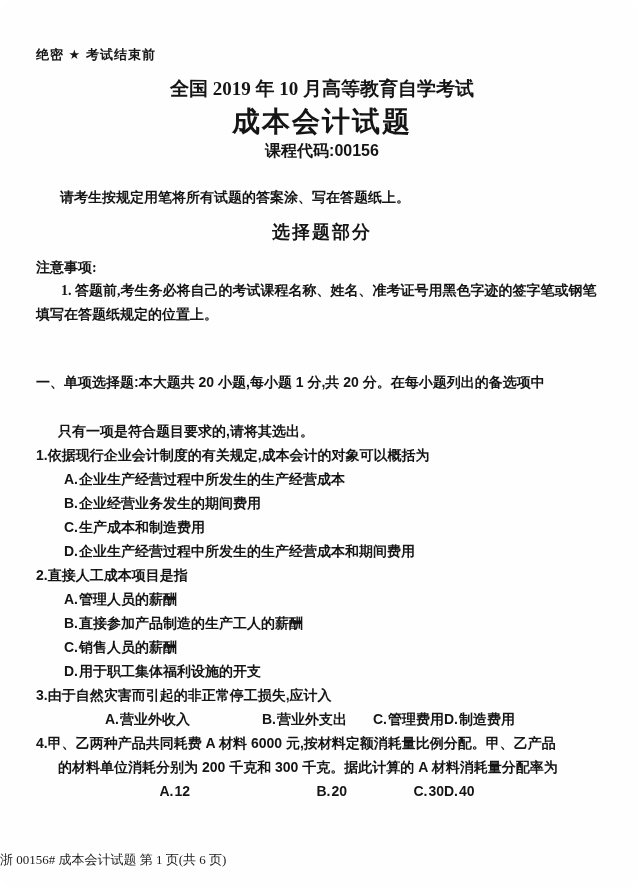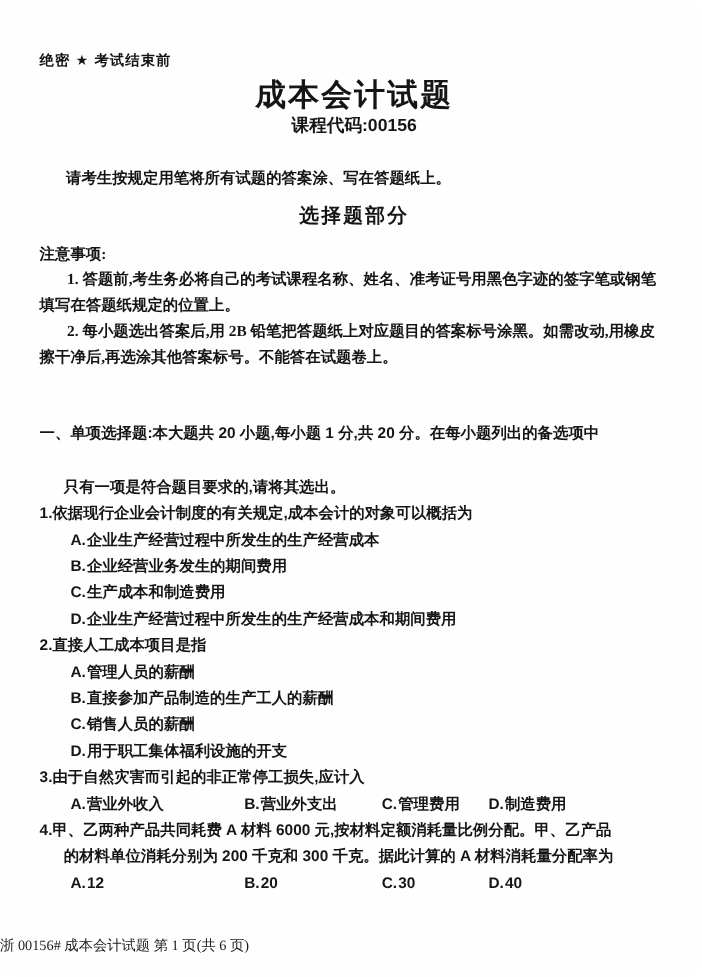--- a/index.html
+++ b/index.html
@@ -91,20 +91,21 @@
     font-weight: 600;
     line-height: 24px;
     padding-left: 28px;
   }
   .option-row {
     display: flex;
     padding-left: 28px;
     font-size: 14px;
     font-weight: 600;
     line-height: 24px;
+    text-align: right;
   }
   .option-row .cell-a { width: 126px; }
   .option-row .cell-b { width: 125px; margin-left: 32px; }
   .option-row .cell-c { width: 97px; }
   .opt-label { margin-right: 1px; }
   .footer {
     position: absolute;
     left: 0;
     top: 851px;
     width: 100%;
@@ -115,33 +116,33 @@
     color: #1b1b1b;
   }
 </style>
 </head>
 <body>
 
 <div class="sheet">
 
   <div class="classification">绝密 ★ 考试结束前</div>
 
+  <div class="session">全国 2019 年 10 月高等教育自学考试</div>
 
   <div class="title">成本会计试题</div>
 
   <div class="course-code">课程代码:00156</div>
 
   <div class="instruction">请考生按规定用笔将所有试题的答案涂、写在答题纸上。</div>
 
   <div class="section-title">选择题部分</div>
 
   <div class="notes">
     <div class="notes-title">注意事项:</div>
     <div class="note-item">1. 答题前,考生务必将自己的考试课程名称、姓名、准考证号用黑色字迹的签字笔或钢笔填写在答题纸规定的位置上。</div>
-    <div class="note-item">2. 每小题选出答案后,用 2B 铅笔把答题纸上对应题目的答案标号涂黑。如需改动,用橡皮擦干净后,再选涂其他答案标号。不能答在试题卷上。</div>
   </div>
 
   <div class="part-heading">
     <div class="h-line">一、单项选择题:本大题共 20 小题,每小题 1 分,共 20 分。在每小题列出的备选项中</div>
     <div class="h-line cont">只有一项是符合题目要求的,请将其选出。</div>
   </div>
 
   <div class="question">
     <div class="q-line">1.依据现行企业会计制度的有关规定,成本会计的对象可以概括为</div>
     <div class="option"><span class="opt-label">A.</span><span>企业生产经营过程中所发生的生产经营成本</span></div>

